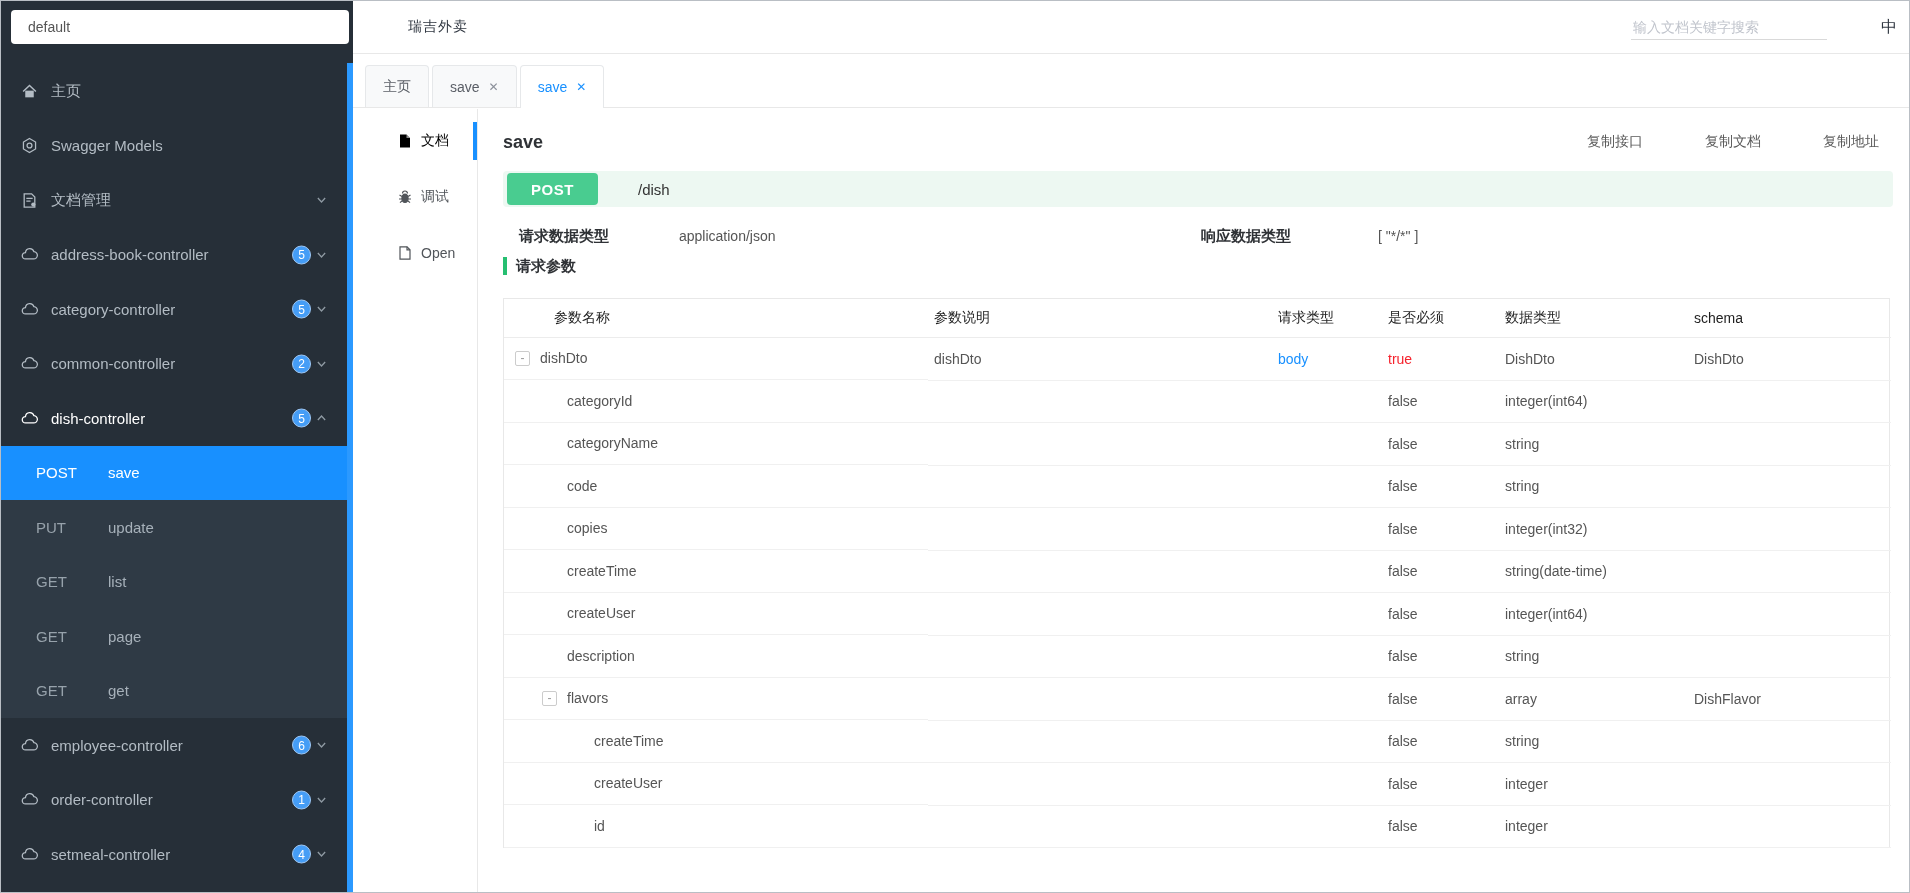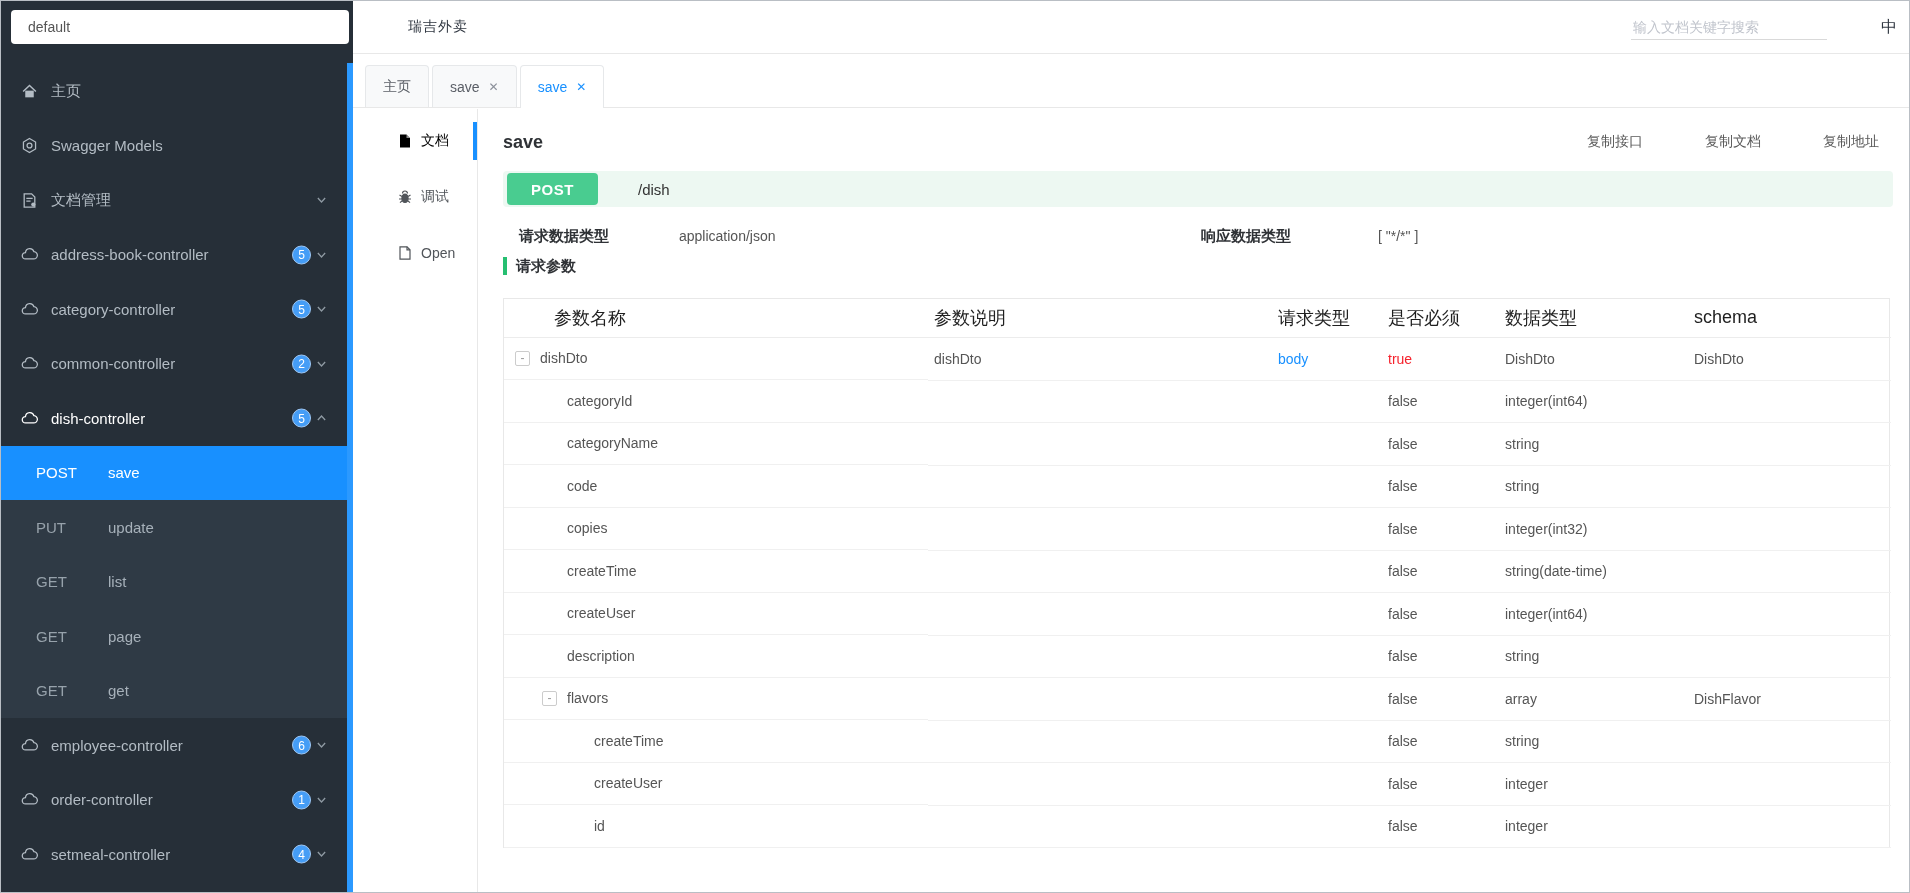--- a/index.html
+++ b/index.html
@@ -77,21 +77,21 @@
   .types-row .t-val { position:absolute; font-size:14px; color:#555; top:5px; }
   .lbl-req { left:16px; } .val-req { left:176px; } .lbl-resp { left:698px; } .val-resp { left:875px; }
 
   .params-head { margin-top:6px; display:flex; align-items:flex-start; }
   .params-bar { width:4px; height:18px; background:#26bf71; margin-right:9px; }
   .params-title { font-size:15px; font-weight:bold; color:#2f3236; }
 
   .param-table { margin-top:22px; width:1387px; border:1px solid #e8e8e8; border-bottom:none; }
   table { border-collapse:collapse; width:100%; table-layout:fixed; }
   col.c-name{width:424px;} col.c-desc{width:344px;} col.c-req{width:110px;} col.c-must{width:117px;} col.c-type{width:189px;} col.c-schema{width:203px;}
-  thead th { height:38px; text-align:left; font-size:18px; font-weight:normal; color:#1f1f1f; border-bottom:1px solid #ececec; }
+  thead th { height:38px; text-align:left; font-size:14px; font-weight:normal; color:#1f1f1f; border-bottom:1px solid #ececec; }
   th.h-name { padding-left:50px; }
   th.h-desc, th.h-req, th.h-must, th.h-type, th.h-schema { padding-left:6px; }
   tbody td { height:42.5px; font-size:14px; color:#555; border-bottom:1px solid #f0f0f0; padding-left:6px; white-space:nowrap; overflow:hidden; }
   td.cell-name { display:flex; align-items:center; height:42.5px; padding-left:0; }
   .collapse-box { width:15px; height:15px; border:1px solid #ccc; border-radius:2px; color:#999; font-size:12px; line-height:13px;
     text-align:center; margin-right:10px; cursor:pointer; flex:0 0 15px; background:#fff; }
   .req-body { color:#1890ff; }
   .must-true { color:#f5222d; }
   svg { display:block; }
 </style>

